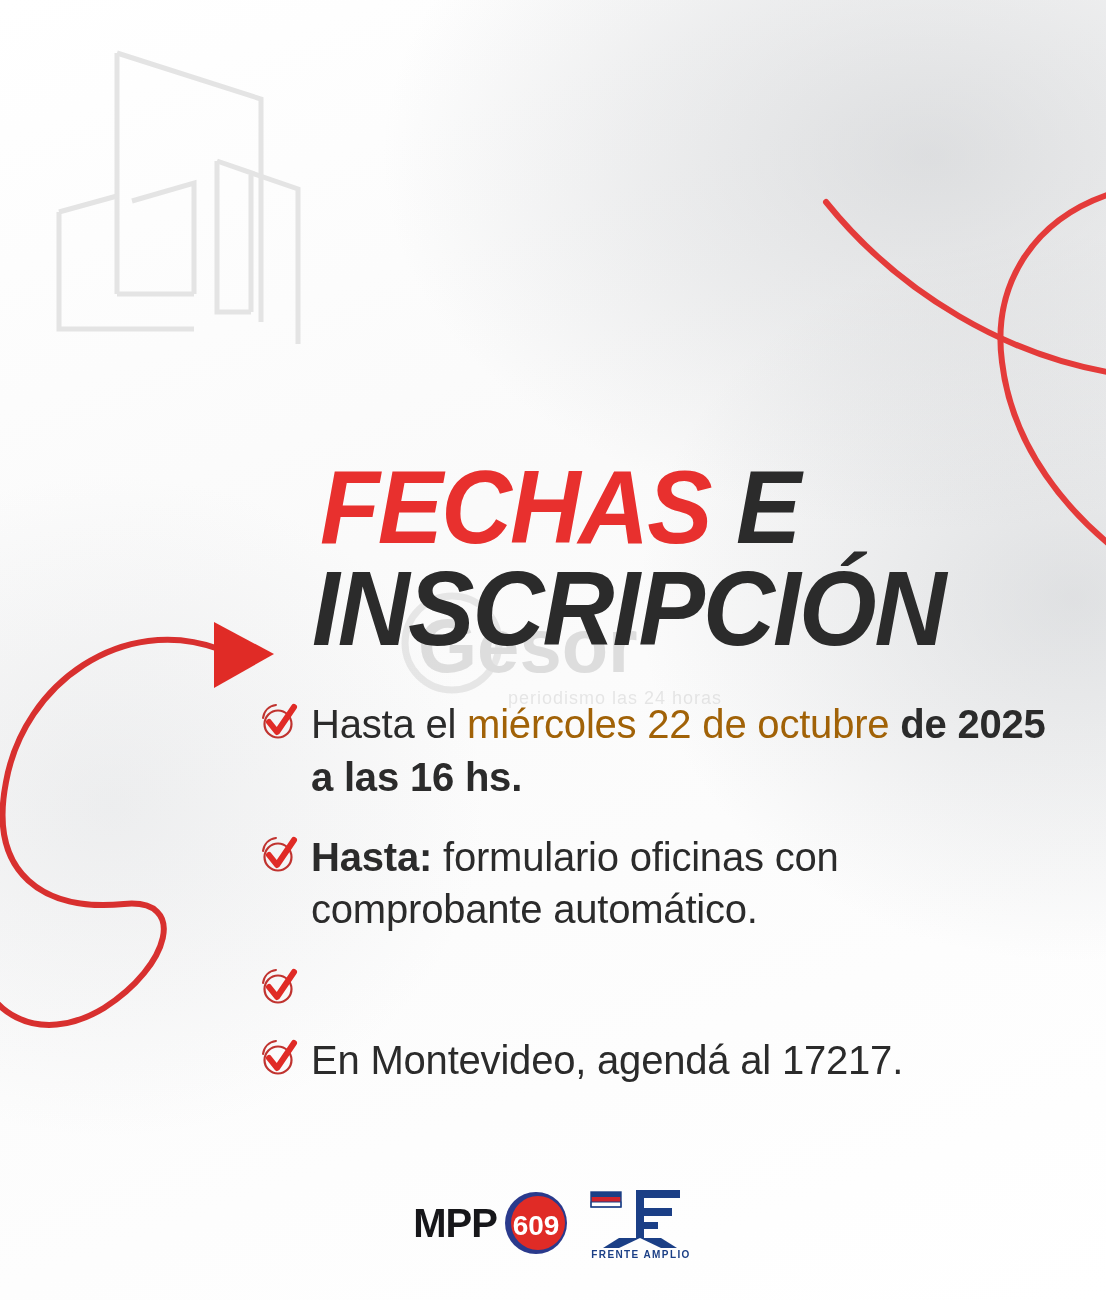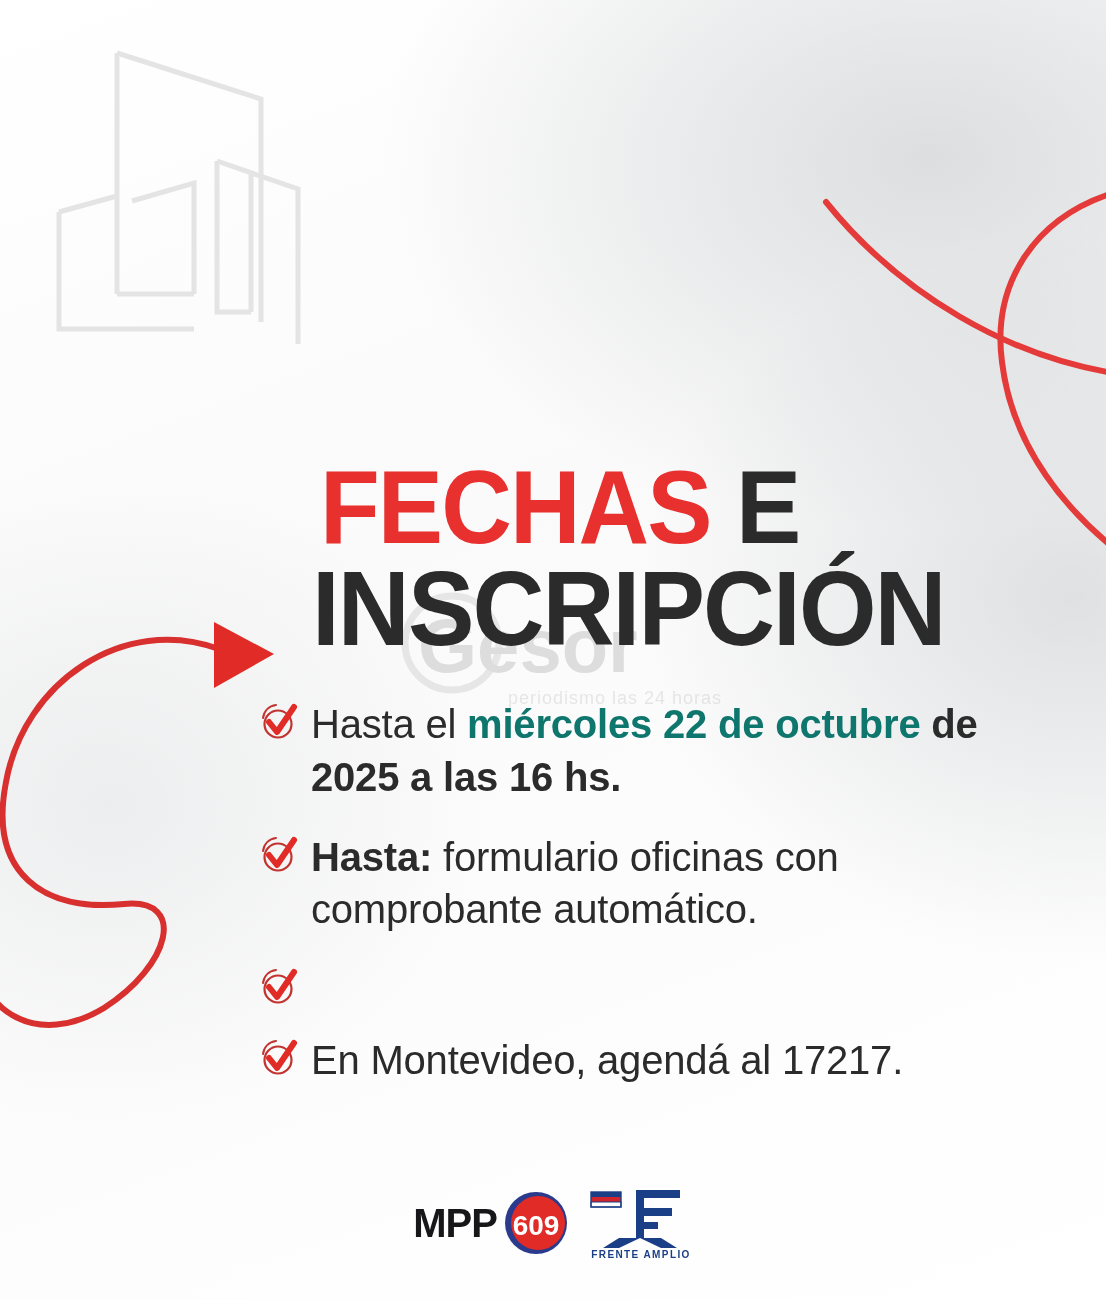--- a/index.html
+++ b/index.html
@@ -67,20 +67,21 @@
     width:330px; height:125px;
     opacity:.30;
     pointer-events:none;
   }
 
   
   .headline {
     position:absolute;
     left:312px;  top:458px;
     width:740px;
+    font-style:italic;
   }
   .headline .line {
     font-family:"Liberation Sans Narrow","Liberation Sans", sans-serif;
     font-weight:bold;
     font-size:104px;
     line-height:.96;
     letter-spacing:-2px;
     color:#2b2b2b;
     white-space:nowrap;
     transform:scaleX(.94);
@@ -111,21 +112,21 @@
   }
 
   .bullet-text {
     font-family:"Liberation Sans Narrow","Liberation Sans", sans-serif;
     font-size:40px;
     line-height:1.32;
     color:#2b2b2b;
     letter-spacing:-.2px;
   }
   .bullet-text b { font-weight:bold; }
-  .bullet-text .red { color:#0f766e; font-weight:bold; }
+  .bullet-text .red { color:#a16207; font-weight:normal; }
 
   
   .footer {
     position:absolute;
     left:0; right:0;
     top:1186px;
     display:flex;
     justify-content:center;
     align-items:center;
     gap:20px;

